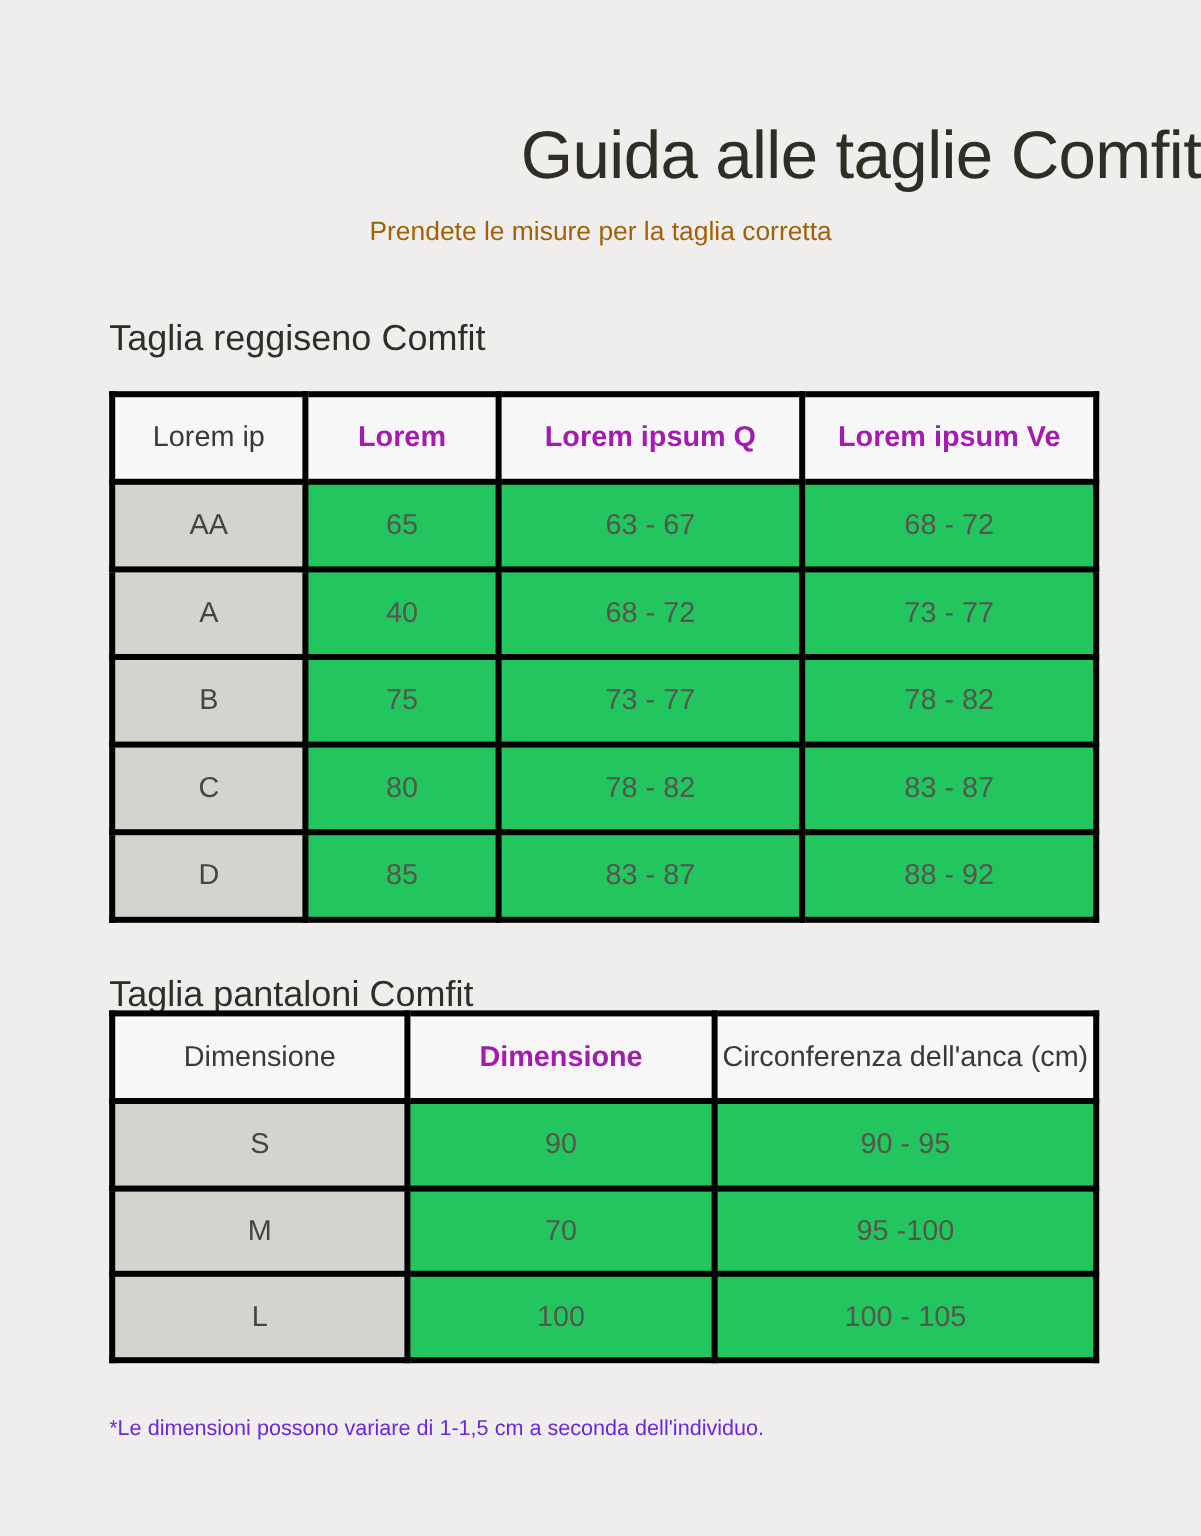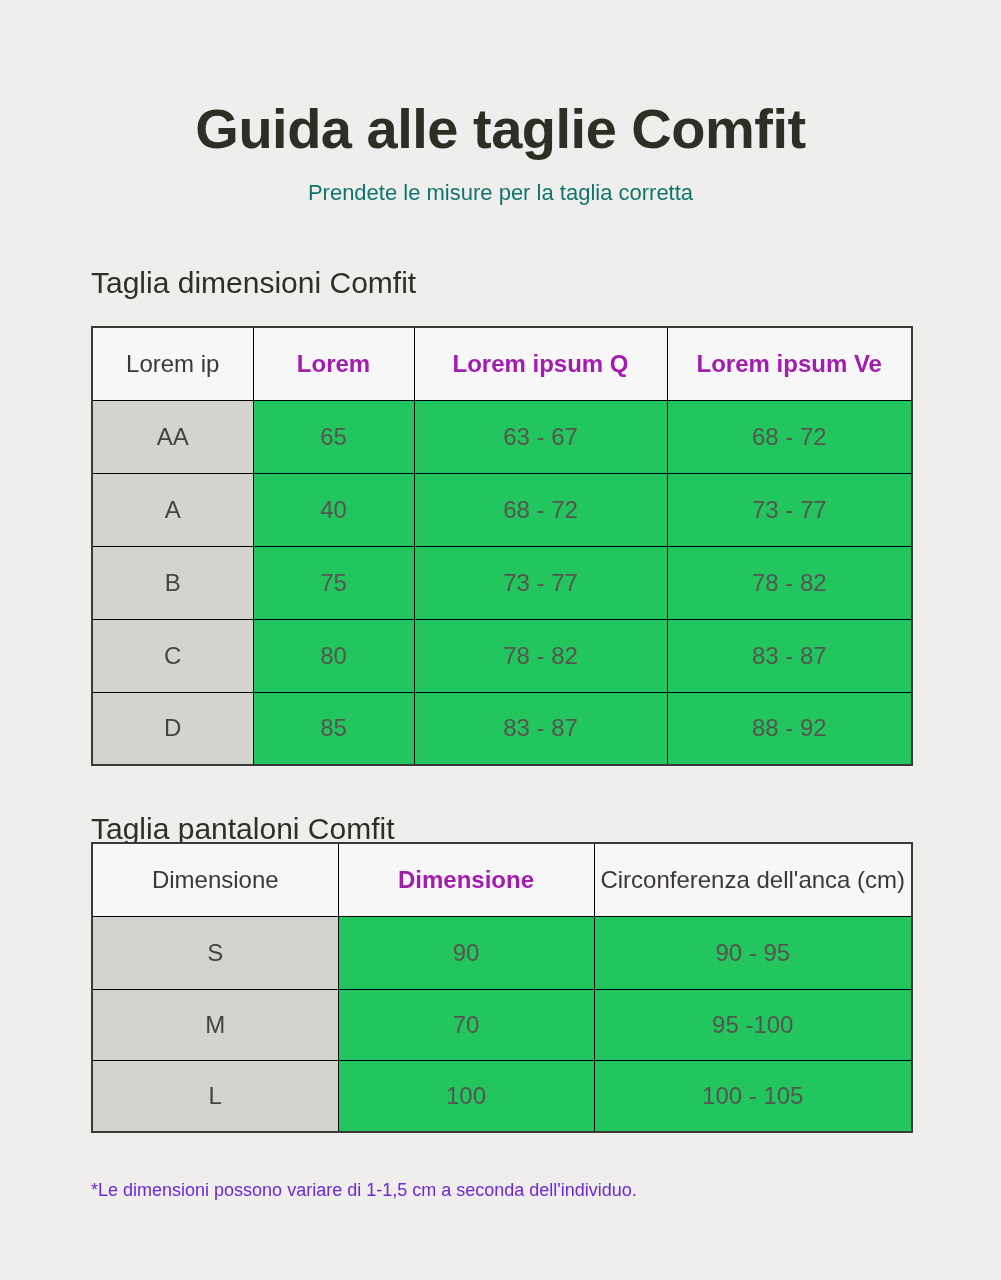--- a/index.html
+++ b/index.html
@@ -6,60 +6,60 @@
     body {
       width: 1001px; height: 1280px;
       background: #efeeec;
       font-family: "Liberation Sans", "DejaVu Sans", sans-serif;
       color: #2e2d28;
       position: relative;
       overflow: hidden;
     }
     .title {
       position: absolute; left: 0; right: 0; top: 96px;
-      text-align: center; font-size: 56px; font-weight: 700;
+      text-align: right; font-size: 56px; font-weight: 400;
       color: #2f2e25; letter-spacing: -0.5px;
     }
     .subtitle {
       position: absolute; left: 0; right: 0; top: 180px;
-      text-align: center; font-size: 22px; color: #0f766e;
+      text-align: center; font-size: 22px; color: #a16207;
     }
     .section-title {
       position: absolute; left: 91px;
       font-size: 30px; color: #2f2e29;
     }
     table.size {
       position: absolute; left: 91px;
       border-collapse: collapse;
       border: 2px solid #3b3a36;
       table-layout: fixed;
     }
     table.size th, table.size td {
-      border: 1px solid #000000;
+      border: 5px solid #000000;
       text-align: center; vertical-align: middle;
       font-size: 24px; padding: 0;
     }
     table.size th {
       background: #f8f7f7; color: #3a3936; font-weight: normal;
     }
     table.size th.bold { font-weight: bold; color: #a21caf; }
     table.size td { background: #22c55e; color: #56554f; }
     table.size td.first { background: #d3d4ce; color: #45443f; margin-left: 16px; }
     .footnote {
       position: absolute; left: 91px; top: 1180px;
       font-size: 18px; color: #6d28d9;
     }
   </style>
 </head>
 <body>
 
 <div class="title">Guida alle taglie Comfit</div>
 <div class="subtitle">Prendete le misure per la taglia corretta</div>
 
-<div class="section-title" style="top:266px;">Taglia dimensioni Comfit</div>
+<div class="section-title" style="top:266px;">Taglia reggiseno Comfit</div>
 
 <table class="size" style="top:326px; width:820px;">
   <colgroup>
     <col style="width:161px">
       <col style="width:161px">
       <col style="width:253px">
       <col style="width:245px">
   </colgroup>
   <thead>
     <tr style="height:73px;">

